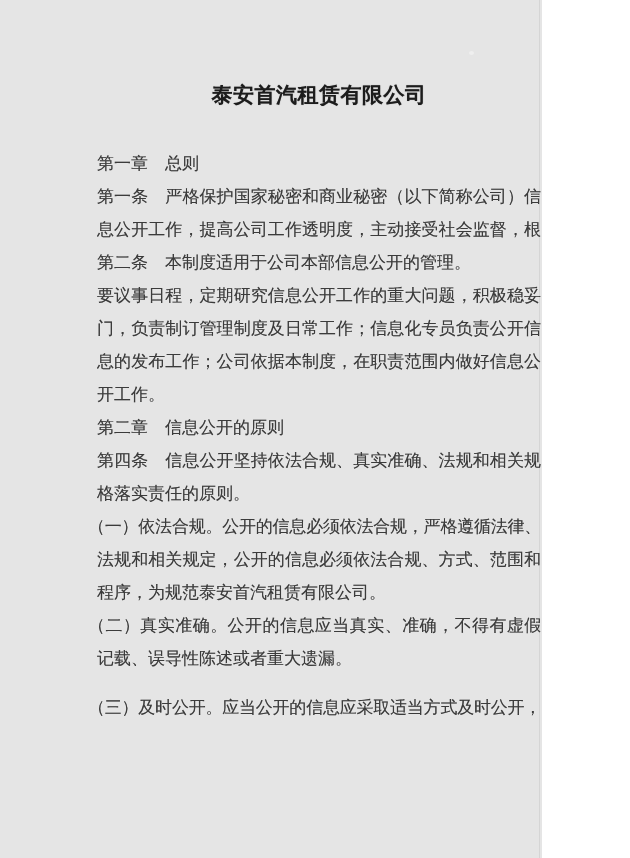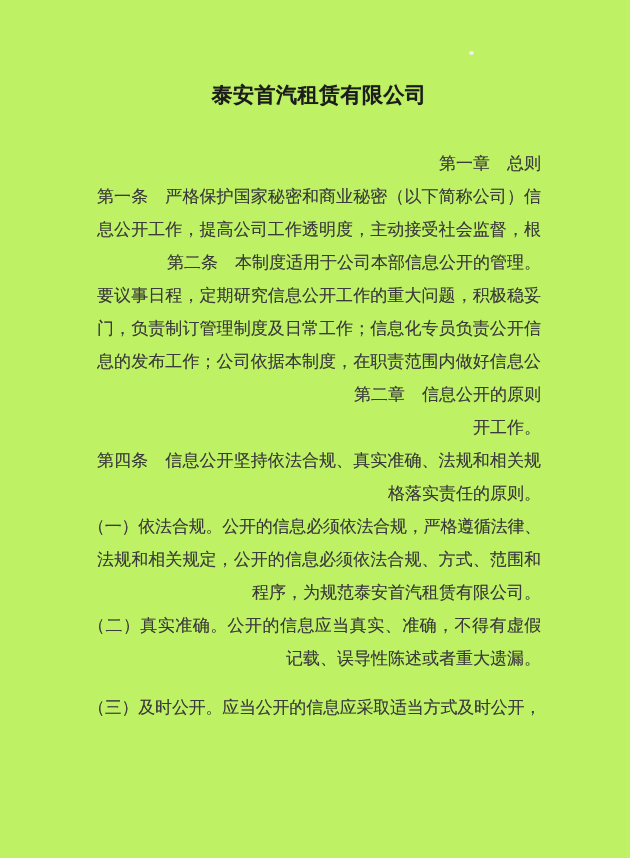--- a/index.html
+++ b/index.html
@@ -1,37 +1,37 @@
 <!DOCTYPE html>
 <html><head>
 <meta charset="utf-8">
 <style>
   html, body { margin:0; padding:0; background:#ffffff; }
   .page {
     position:relative;
-    width:630px; height:858px;
-    background:#bef264;
+    width:542px; height:858px;
+    background:#e5e5e5;
     overflow:hidden;
     font-family:"Liberation Serif","DejaVu Serif",serif;
   }
   .titles {
     position:absolute; left:97px; top:79px; width:444px;
     text-align:center;
   }
   .title-line {
     font-size:21px; font-weight:700; line-height:33px;
     color:#1c1c1c; letter-spacing:0.5px;
     text-shadow:0 0 0.7px rgba(25,25,25,0.6);
   }
   .doc-text {
     position:absolute; left:97px; top:147px; width:444px;
     font-size:17px; line-height:33px; color:#3b3b3b;
     text-shadow:0 0 0.5px rgba(70,70,70,0.5);
   }
-  .ln { height:33px; overflow:hidden; text-align:right; }
+  .ln { height:33px; overflow:hidden; text-align:left; }
   .fill { text-align:justify; text-align-last:justify; }
   .hang { margin-left:-9px; width:453px; letter-spacing:-0.3px; }
   .gap-top { margin-top:16px; }
   .scan-edge {
     position:absolute; top:0; right:2px; width:1px; height:858px;
     background:#d5d5d5;
   }
   .scan-dot {
     position:absolute; left:469px; top:51px; width:5px; height:4px;
     background:#efefef; border-radius:50%;
@@ -50,22 +50,22 @@
   </div>
 
   <div class="doc-text">
     <div class="ln">第一章　总则</div>
     <div class="ln fill">第一条　严格保护国家秘密和商业秘密（以下简称公司）信</div>
     <div class="ln fill">息公开工作，提高公司工作透明度，主动接受社会监督，根</div>
     <div class="ln">第二条　本制度适用于公司本部信息公开的管理。</div>
     <div class="ln fill">要议事日程，定期研究信息公开工作的重大问题，积极稳妥</div>
     <div class="ln fill">门，负责制订管理制度及日常工作；信息化专员负责公开信</div>
     <div class="ln fill">息的发布工作；公司依据本制度，在职责范围内做好信息公</div>
+    <div class="ln">开工作。</div>
     <div class="ln">第二章　信息公开的原则</div>
-    <div class="ln">开工作。</div>
     <div class="ln fill">第四条　信息公开坚持依法合规、真实准确、法规和相关规定</div>
     <div class="ln">格落实责任的原则。</div>
     <div class="ln fill hang">（一）依法合规。公开的信息必须依法合规，严格遵循法律、</div>
     <div class="ln fill">法规和相关规定，公开的信息必须依法合规、方式、范围和</div>
     <div class="ln">程序，为规范泰安首汽租赁有限公司。</div>
     <div class="ln fill hang">（二）真实准确。公开的信息应当真实、准确，不得有虚假</div>
     <div class="ln">记载、误导性陈述或者重大遗漏。</div>
     <div class="ln fill hang gap-top">（三）及时公开。应当公开的信息应采取适当方式及时公开，</div>
   </div>
 

